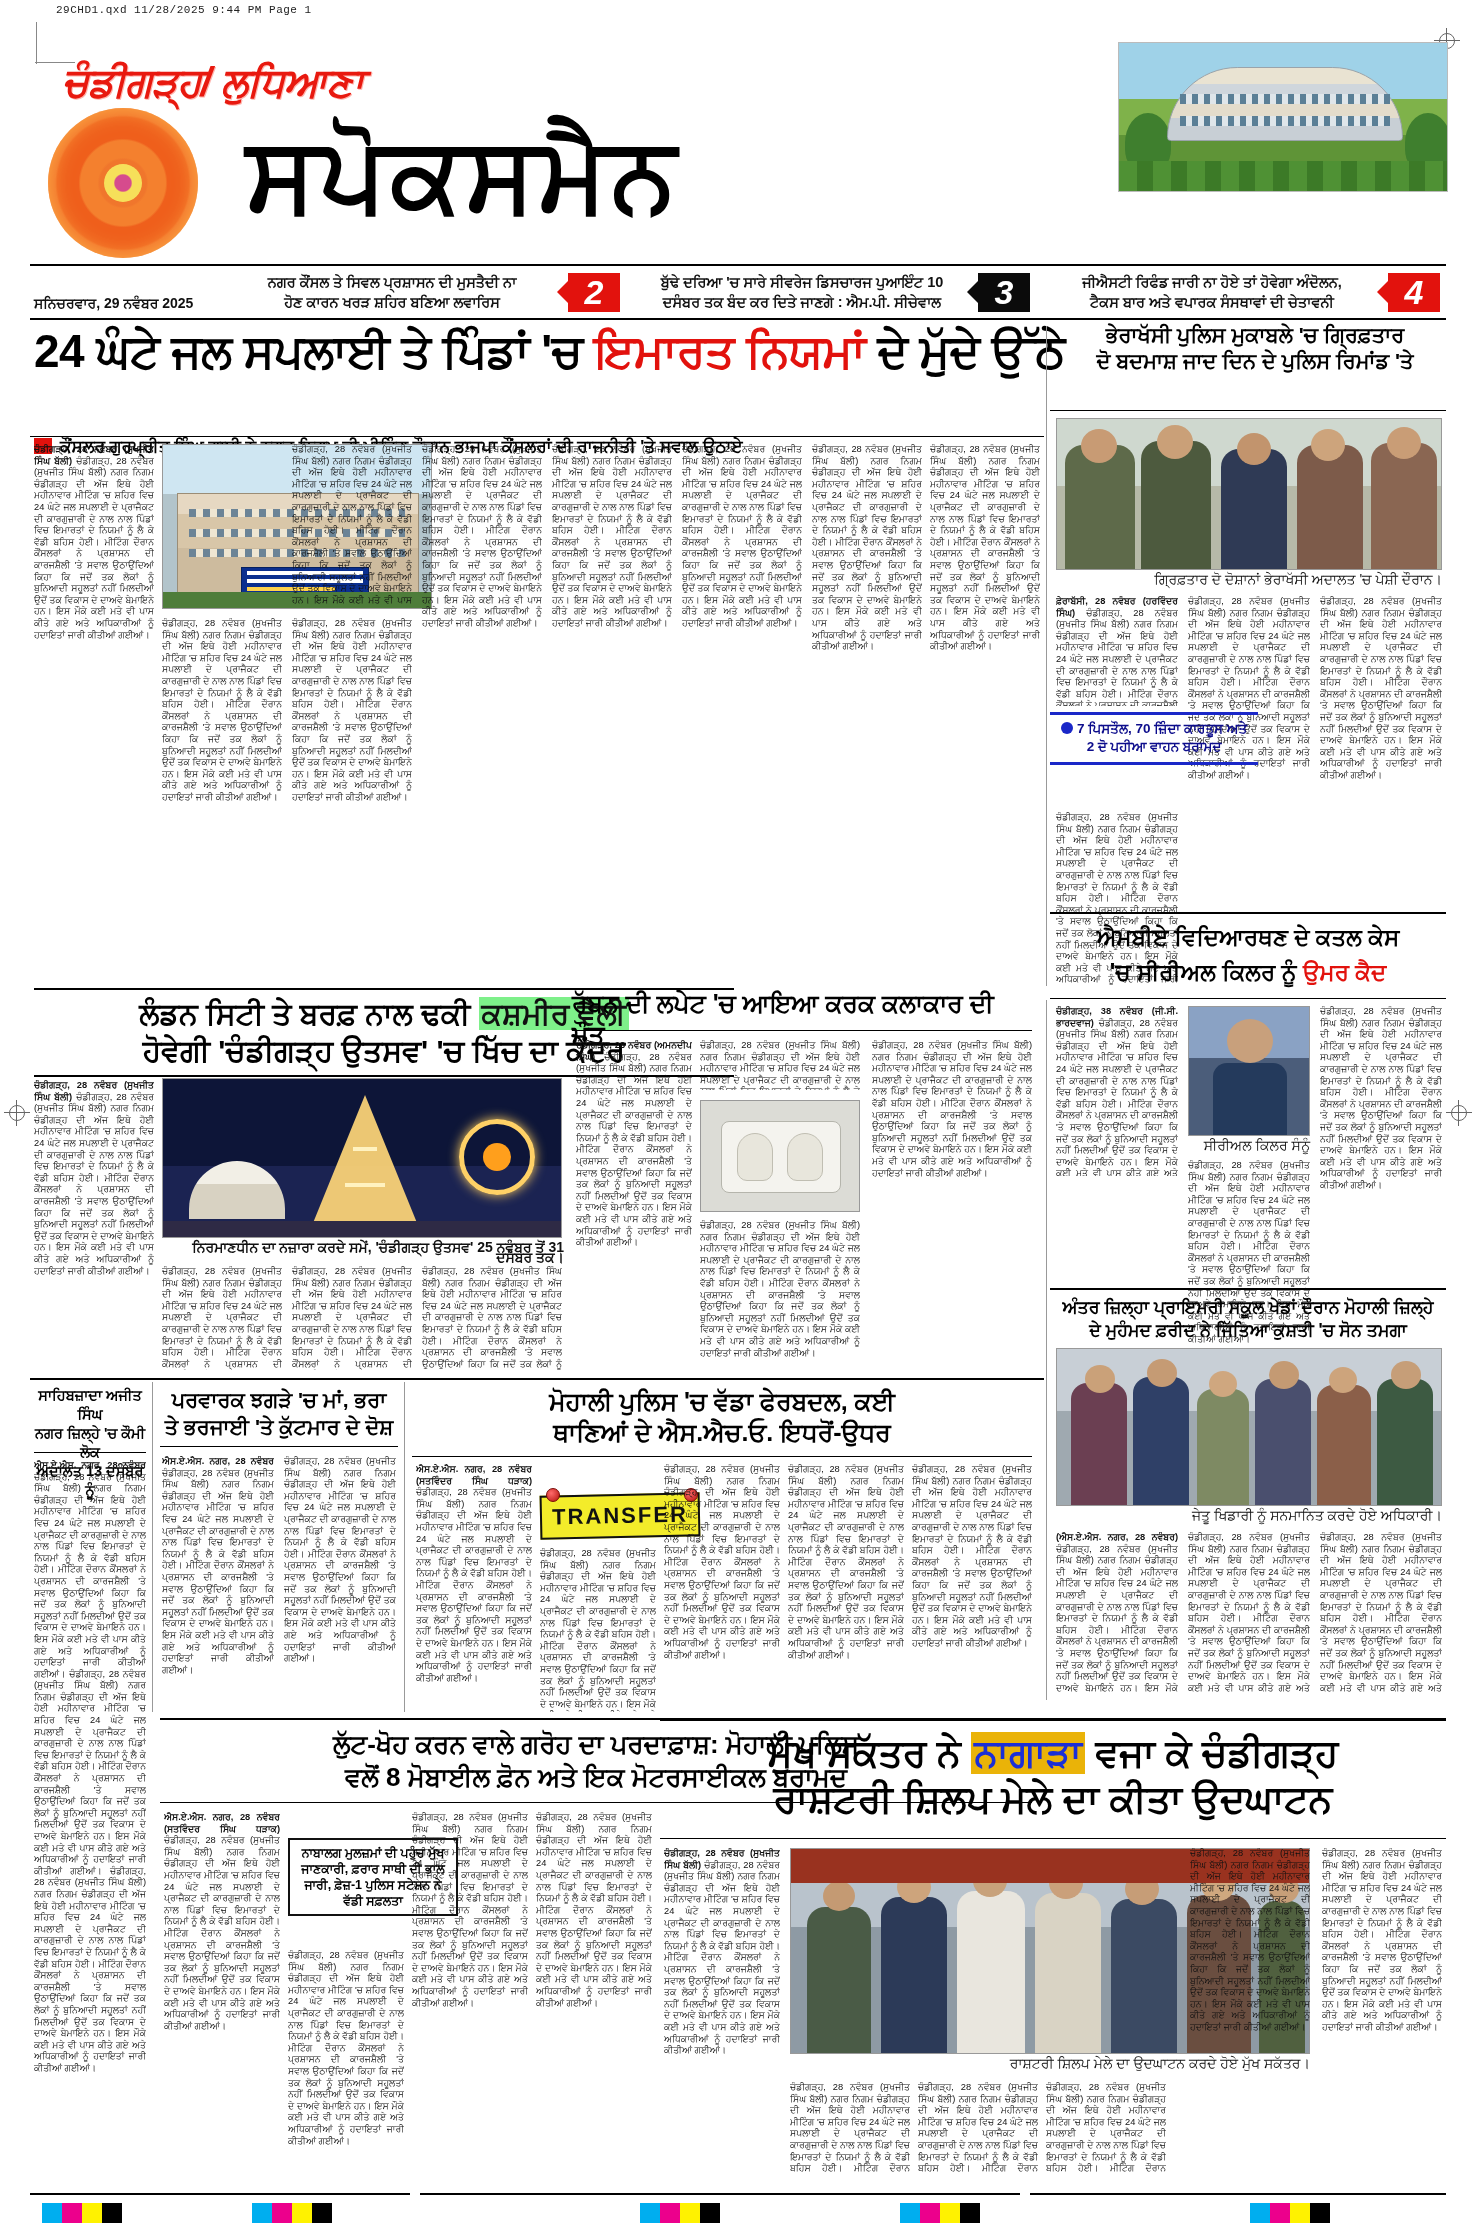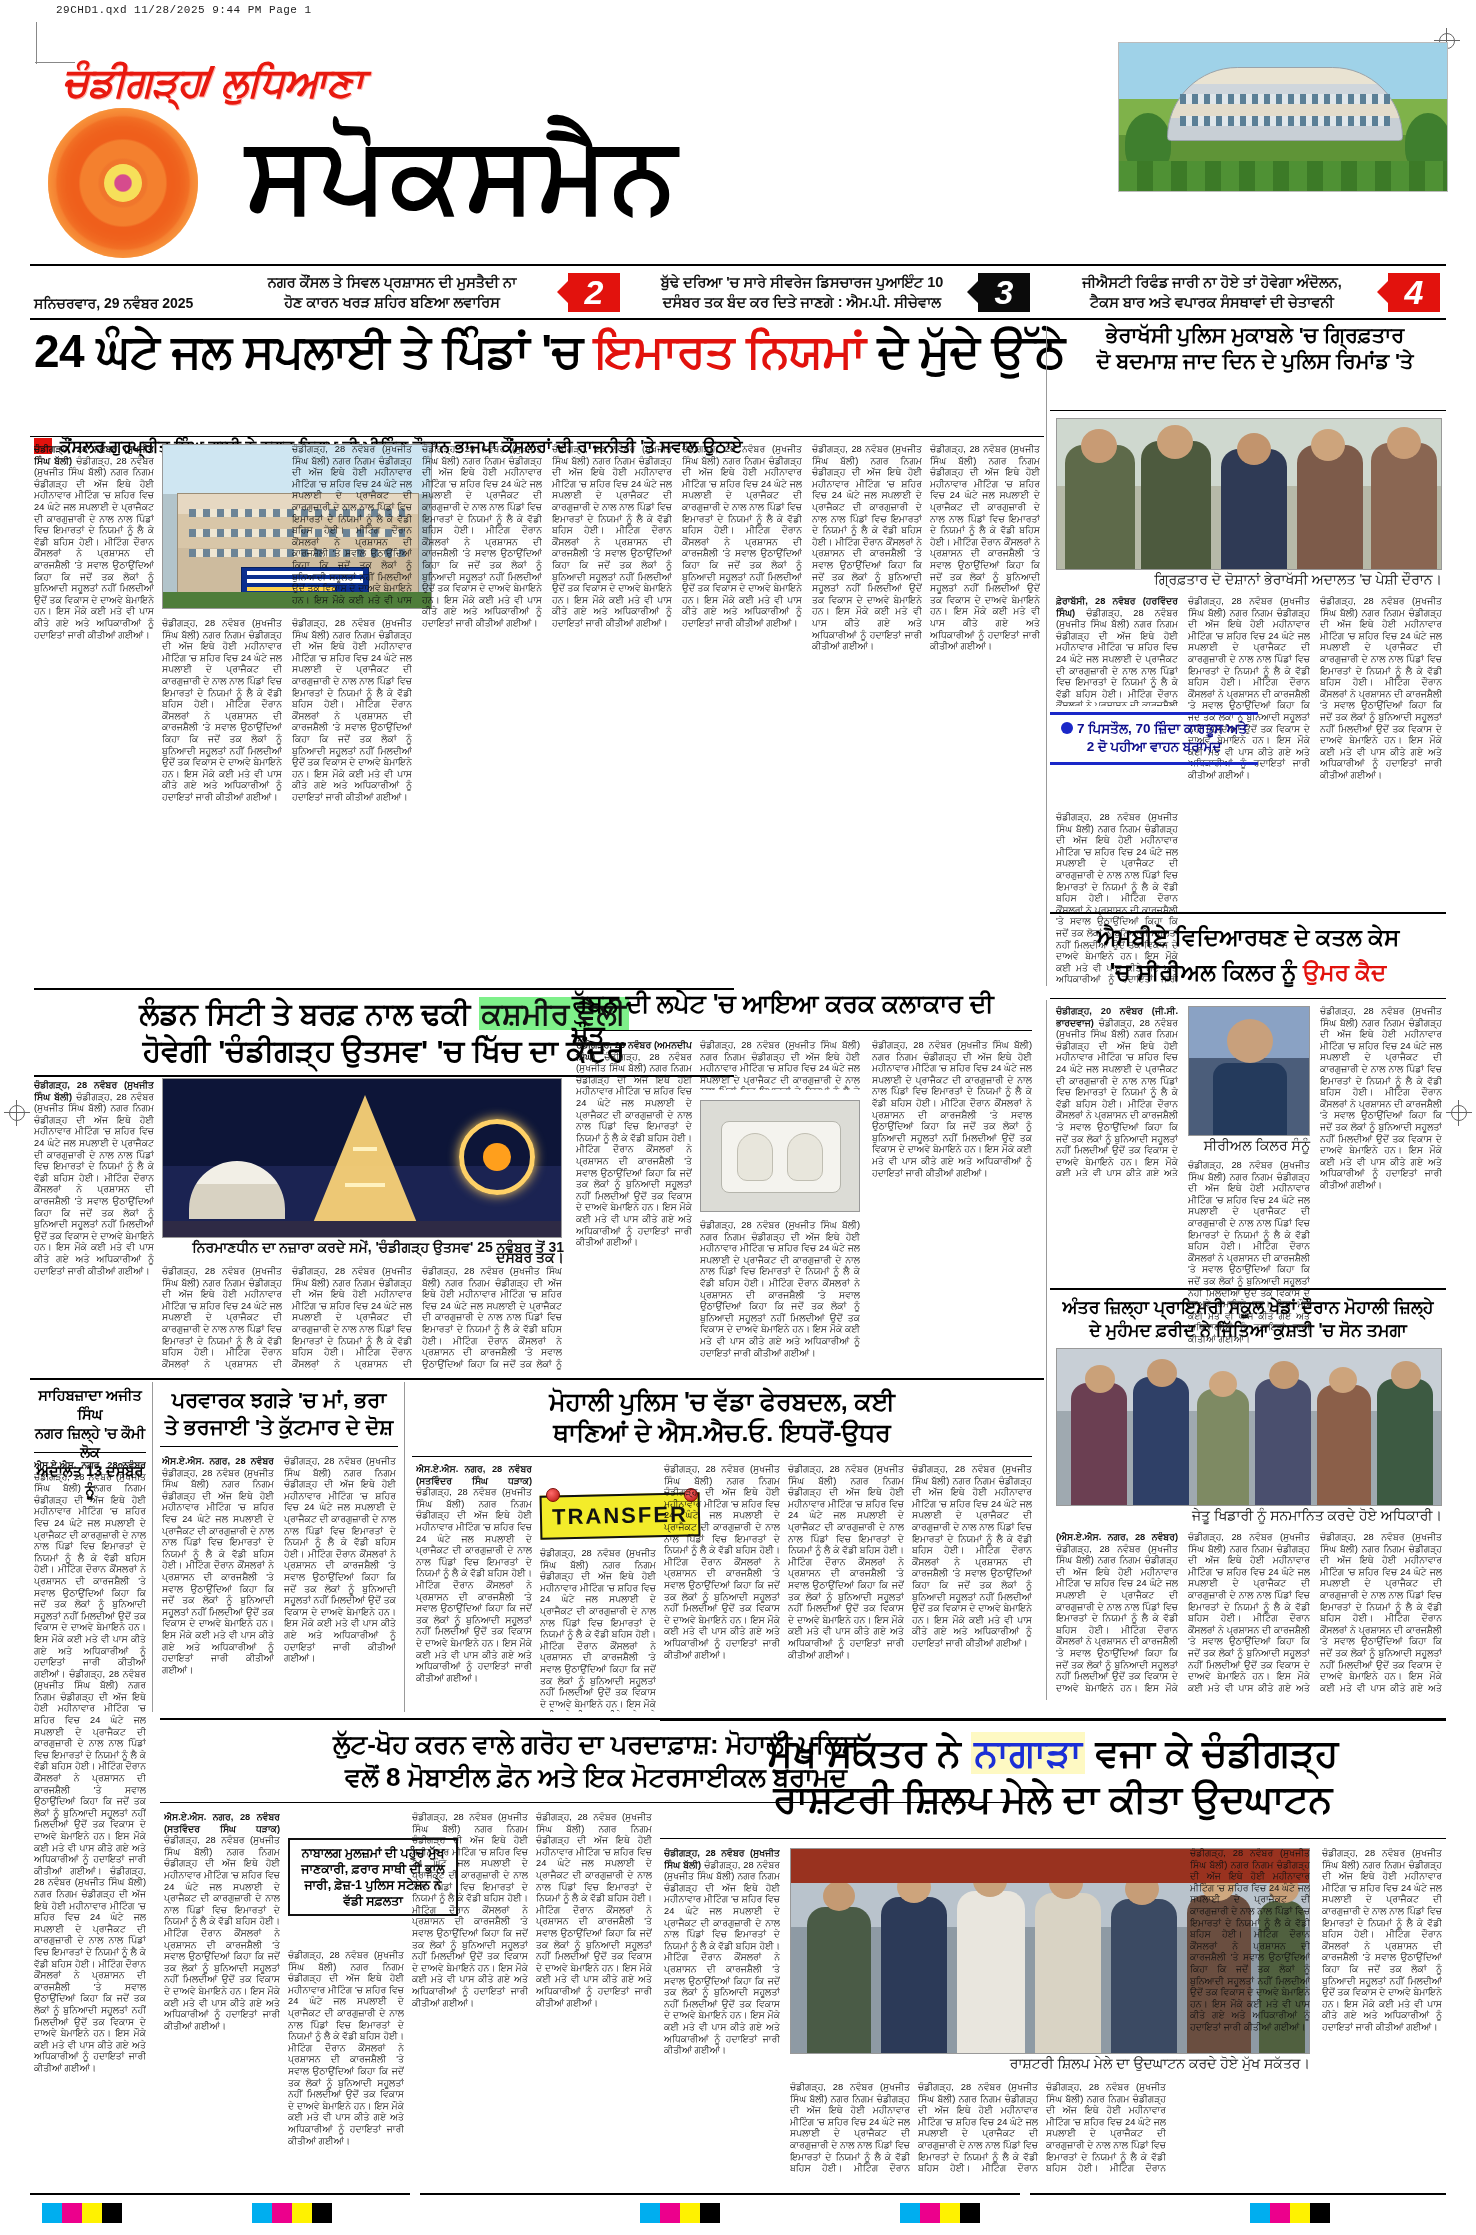--- a/index.html
+++ b/index.html
@@ -144,21 +144,21 @@
 
   
   .sec-head {
     position:absolute; font-weight:bold; color:#000; text-align:center;
     border-top:2px solid #000; border-bottom:2px solid #000;
     padding:5px 0 6px 0;
   }
   .sec-head.plain { border:0; padding:0; }
   .mark-green { background:#7ef08a; color:#111; padding:0 3px; }
   .mark-red { color:#e2120d; }
-  .mark-blue { color:#1b2fd6; background:#fef9c3; padding:0 3px; }
+  .mark-blue { color:#1b2fd6; background:#eab308; padding:0 3px; }
 
   
   .photo { position:absolute; border:1px solid #999; overflow:hidden; background:#ddd; }
   .cap {
     position:absolute; font-size:14px; line-height:10px; color:#111; text-align:right;
   }
 
   
   .callout {
     position:absolute; border-top:3px solid #1a27c8; border-bottom:3px solid #1a27c8;
@@ -349,21 +349,21 @@
   </div>
 
   <div class="rule" style="left:1050px;top:912px;width:396px;height:2px;"></div>
   <div class="sec-head plain" style="left:1050px;top:920px;width:396px;font-size:23px;line-height:35px;">
     <span>ਐਮਬੀਏ ਵਿਦਿਆਰਥਣ ਦੇ ਕਤਲ ਕੇਸ</span><br>
     <span>'ਚ ਸੀਰੀਅਲ ਕਿਲਰ ਨੂੰ </span><span class="mark-red">ਉਮਰ ਕੈਦ</span>
   </div>
   <div class="rule" style="left:1050px;top:998px;width:396px;height:1px;"></div>
 
   <div class="col" style="left:1056px;top:1006px;width:122px;height:170px;">
-    <span class="dateline">ਚੰਡੀਗੜ੍ਹ, 20 ਨਵੰਬਰ (ਜੀ.ਸੀ. ਭਾਰਦਵਾਜ)</span>
+    <span class="dateline">ਚੰਡੀਗੜ੍ਹ, 38 ਨਵੰਬਰ (ਜੀ.ਸੀ. ਭਾਰਦਵਾਜ)</span>
     <span>ਚੰਡੀਗੜ੍ਹ, 28 ਨਵੰਬਰ (ਸੁਖਜੀਤ ਸਿੰਘ ਬੱਲੀ) ਨਗਰ ਨਿਗਮ ਚੰਡੀਗੜ੍ਹ ਦੀ ਅੱਜ ਇਥੇ ਹੋਈ ਮਹੀਨਾਵਾਰ ਮੀਟਿੰਗ 'ਚ ਸ਼ਹਿਰ ਵਿਚ 24 ਘੰਟੇ ਜਲ ਸਪਲਾਈ ਦੇ ਪ੍ਰਾਜੈਕਟ ਦੀ ਕਾਰਗੁਜ਼ਾਰੀ ਦੇ ਨਾਲ ਨਾਲ ਪਿੰਡਾਂ ਵਿਚ ਇਮਾਰਤਾਂ ਦੇ ਨਿਯਮਾਂ ਨੂੰ ਲੈ ਕੇ ਵੱਡੀ ਬਹਿਸ ਹੋਈ। ਮੀਟਿੰਗ ਦੌਰਾਨ ਕੌਂਸਲਰਾਂ ਨੇ ਪ੍ਰਸ਼ਾਸਨ ਦੀ ਕਾਰਜਸ਼ੈਲੀ 'ਤੇ ਸਵਾਲ ਉਠਾਉਂਦਿਆਂ ਕਿਹਾ ਕਿ ਜਦੋਂ ਤਕ ਲੋਕਾਂ ਨੂੰ ਬੁਨਿਆਦੀ ਸਹੂਲਤਾਂ ਨਹੀਂ ਮਿਲਦੀਆਂ ਉਦੋਂ ਤਕ ਵਿਕਾਸ ਦੇ ਦਾਅਵੇ ਬੇਮਾਇਨੇ ਹਨ। ਇਸ ਮੌਕੇ ਕਈ ਮਤੇ ਵੀ ਪਾਸ ਕੀਤੇ ਗਏ ਅਤੇ ਅਧਿਕਾਰੀਆਂ ਨੂੰ ਹਦਾਇਤਾਂ ਜਾਰੀ ਕੀਤੀਆਂ ਗਈਆਂ।</span>
   </div>
   <div class="photo" style="left:1188px;top:1006px;width:122px;height:130px;
        background:linear-gradient(to bottom,#8aa2c4 0 40%,#4b5d7a 40% 100%);">
     <div style="position:absolute;left:38px;top:12px;width:46px;height:44px;border-radius:50%;background:#c8a07c;"></div>
     <div style="position:absolute;left:24px;top:56px;width:74px;height:74px;background:#243a5c;border-radius:14px 14px 0 0;"></div>
   </div>
   <div class="cap" style="left:1188px;top:1140px;width:122px;">ਸੀਰੀਅਲ ਕਿਲਰ ਸੰਨੂੰ</div>
   <div class="col" style="left:1188px;top:1160px;width:122px;height:250px;">
     <span>ਚੰਡੀਗੜ੍ਹ, 28 ਨਵੰਬਰ (ਸੁਖਜੀਤ ਸਿੰਘ ਬੱਲੀ) ਨਗਰ ਨਿਗਮ ਚੰਡੀਗੜ੍ਹ ਦੀ ਅੱਜ ਇਥੇ ਹੋਈ ਮਹੀਨਾਵਾਰ ਮੀਟਿੰਗ 'ਚ ਸ਼ਹਿਰ ਵਿਚ 24 ਘੰਟੇ ਜਲ ਸਪਲਾਈ ਦੇ ਪ੍ਰਾਜੈਕਟ ਦੀ ਕਾਰਗੁਜ਼ਾਰੀ ਦੇ ਨਾਲ ਨਾਲ ਪਿੰਡਾਂ ਵਿਚ ਇਮਾਰਤਾਂ ਦੇ ਨਿਯਮਾਂ ਨੂੰ ਲੈ ਕੇ ਵੱਡੀ ਬਹਿਸ ਹੋਈ। ਮੀਟਿੰਗ ਦੌਰਾਨ ਕੌਂਸਲਰਾਂ ਨੇ ਪ੍ਰਸ਼ਾਸਨ ਦੀ ਕਾਰਜਸ਼ੈਲੀ 'ਤੇ ਸਵਾਲ ਉਠਾਉਂਦਿਆਂ ਕਿਹਾ ਕਿ ਜਦੋਂ ਤਕ ਲੋਕਾਂ ਨੂੰ ਬੁਨਿਆਦੀ ਸਹੂਲਤਾਂ ਨਹੀਂ ਮਿਲਦੀਆਂ ਉਦੋਂ ਤਕ ਵਿਕਾਸ ਦੇ ਦਾਅਵੇ ਬੇਮਾਇਨੇ ਹਨ। ਇਸ ਮੌਕੇ ਕਈ ਮਤੇ ਵੀ ਪਾਸ ਕੀਤੇ ਗਏ ਅਤੇ ਅਧਿਕਾਰੀਆਂ ਨੂੰ ਹਦਾਇਤਾਂ ਜਾਰੀ ਕੀਤੀਆਂ ਗਈਆਂ।</span>

